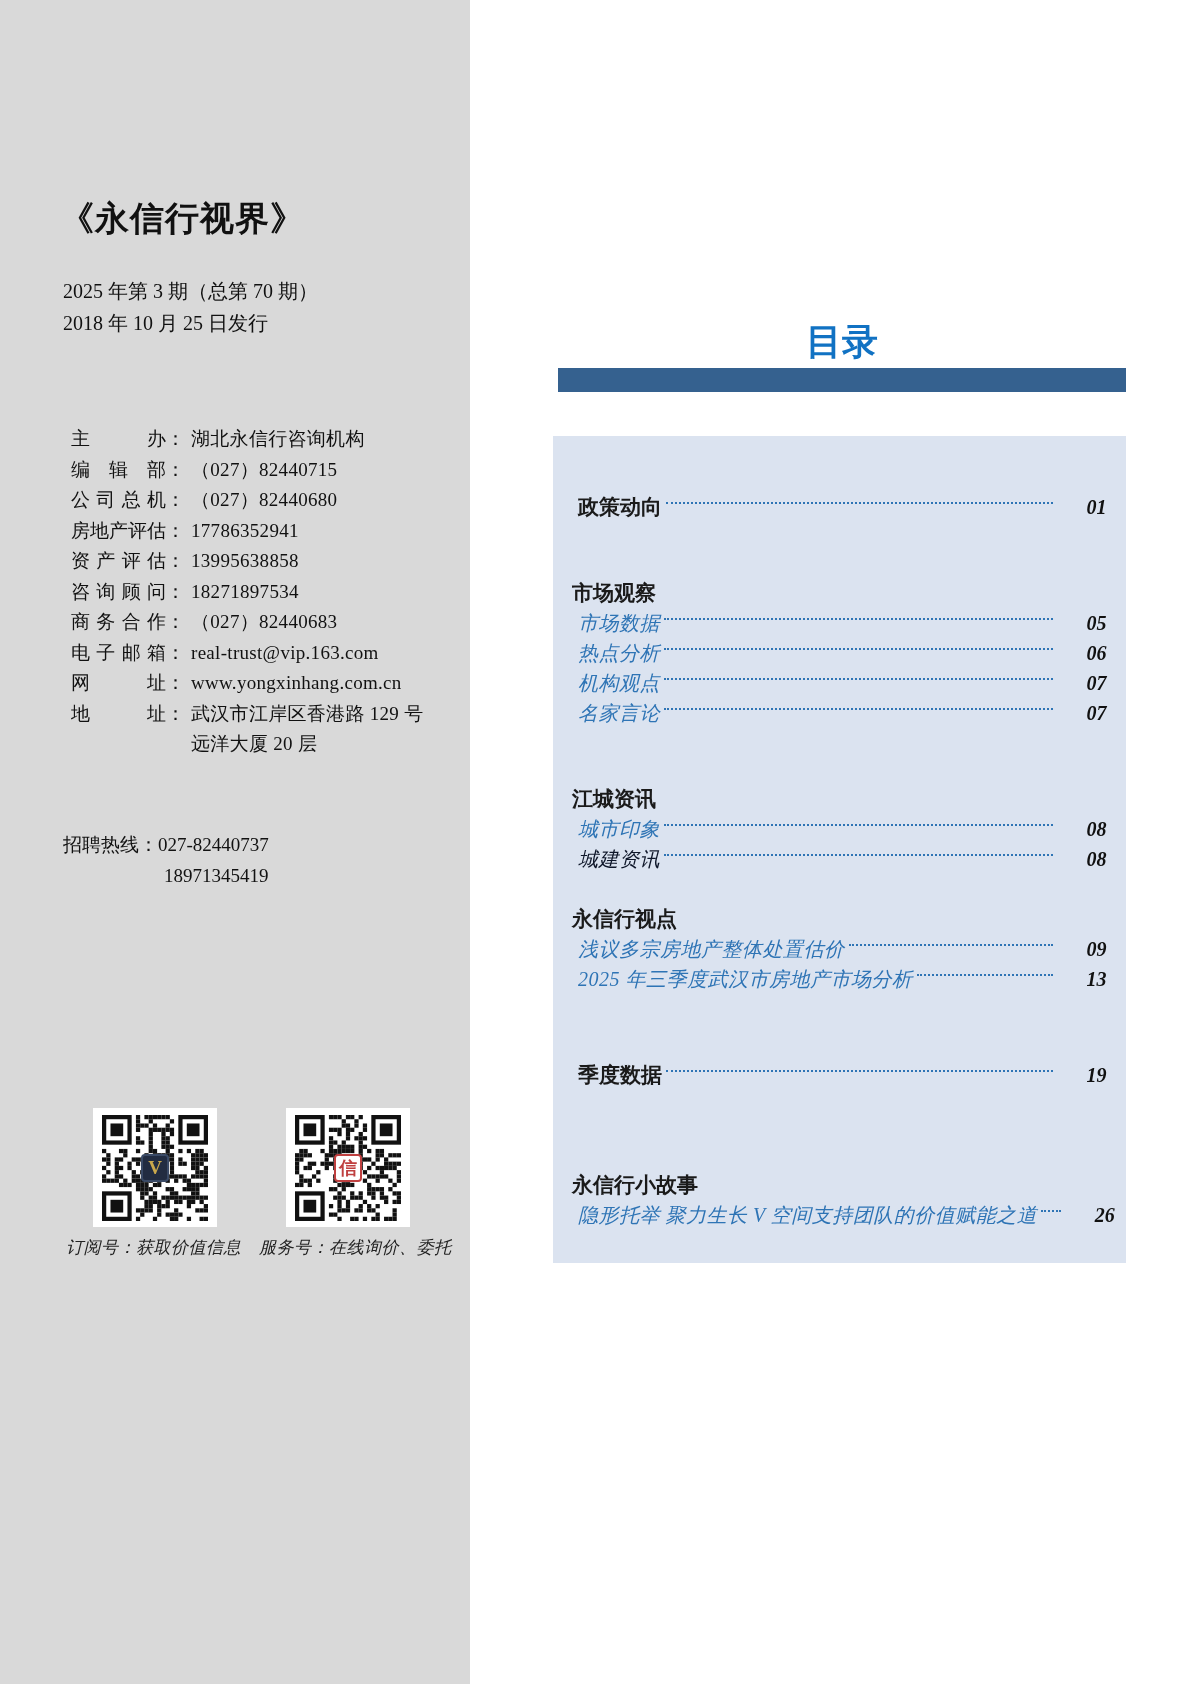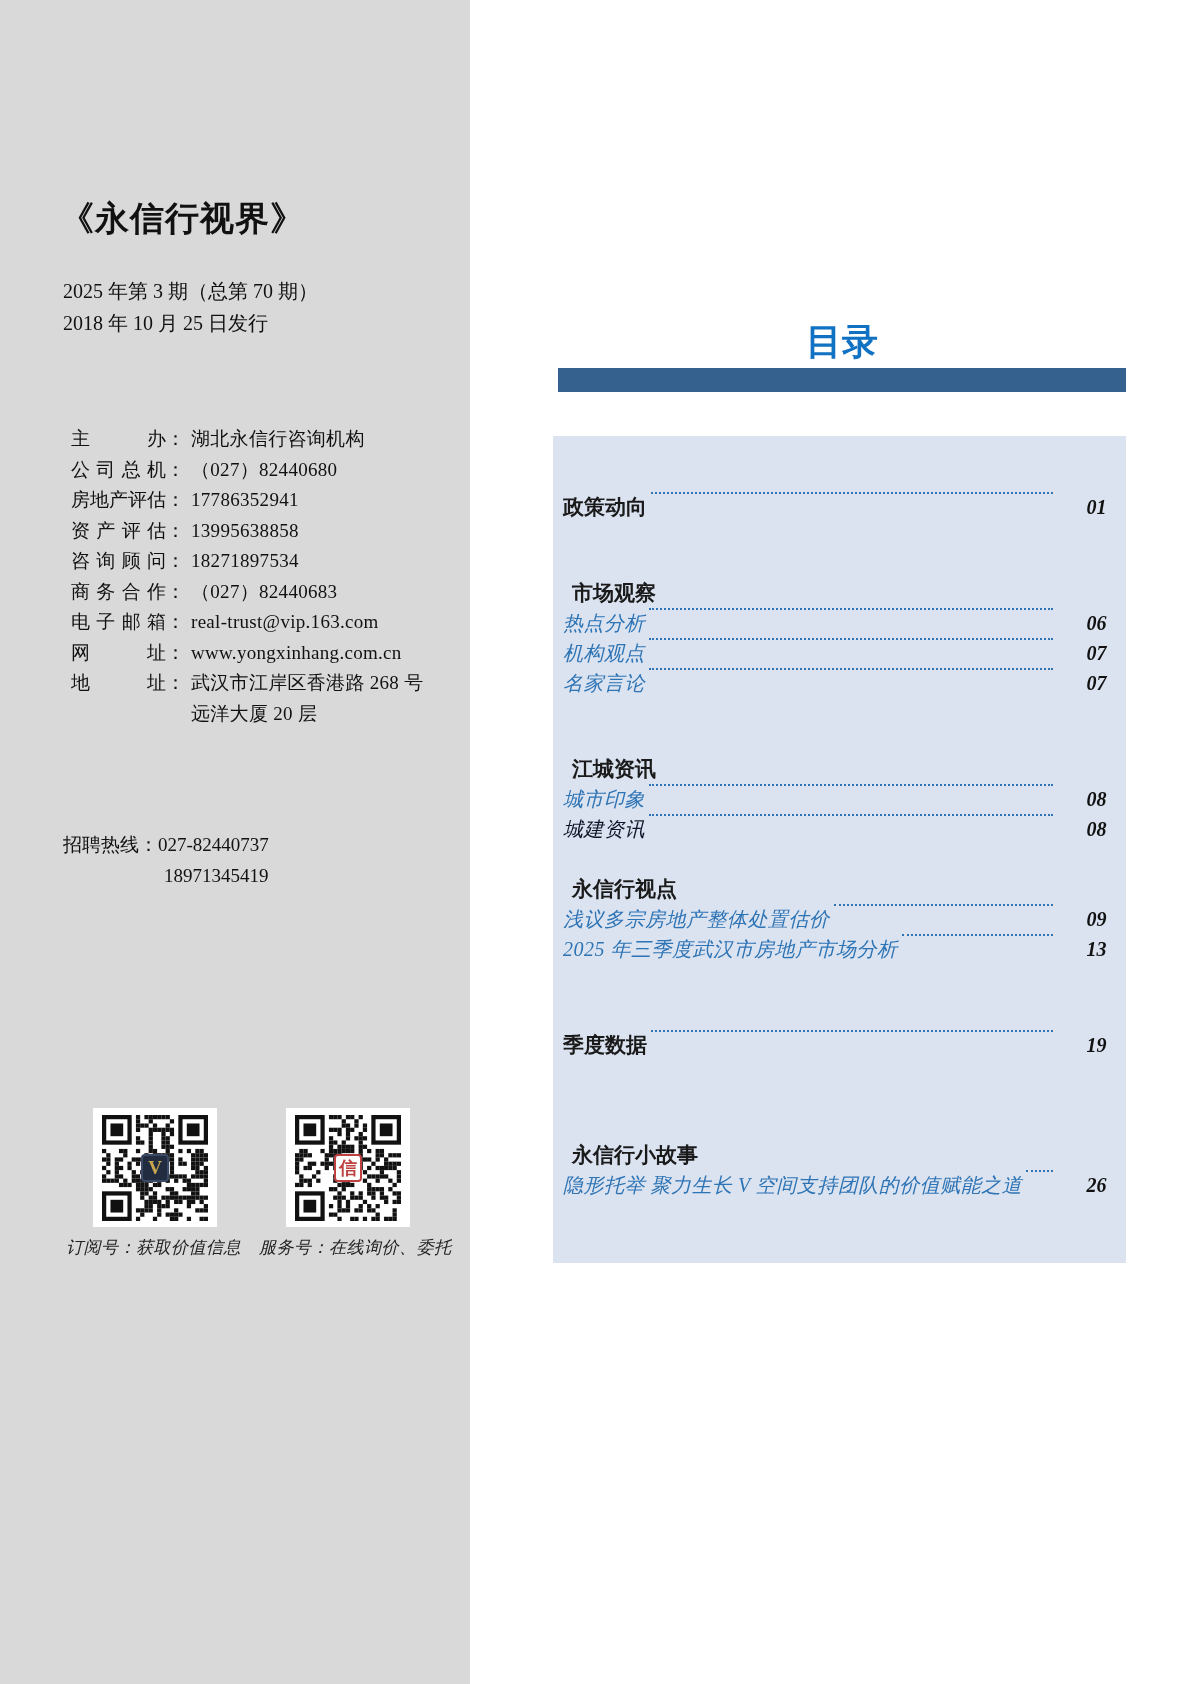--- a/index.html
+++ b/index.html
@@ -40,50 +40,51 @@
   #toc-panel{position:absolute;left:553px;top:436px;width:573px;height:827px;
              box-sizing:border-box;padding:56px 0 0 0;overflow:hidden;}
   #toc-strip{position:absolute;left:1067px;top:436px;width:59px;height:827px;}
   .toc-section{margin-top:56px;}
   .toc-section:nth-child(1){margin-top:0;}
   .toc-section:nth-child(4){margin-top:30px;}
   .toc-section:nth-child(5){margin-top:66px;}
   .toc-section:nth-child(6){margin-top:80px;}
   .toc-header{height:30px;line-height:30px;padding-left:19px;font-size:21px;font-weight:700;
               color:#1a1a1a;font-family:"Liberation Sans",sans-serif;}
-  .toc-row{position:relative;height:30px;line-height:30px;display:flex;align-items:flex-start;
-           padding-left:10px;}
+  .toc-row{position:relative;height:30px;line-height:30px;display:flex;align-items:center;
+           padding-left:25px;}
   .toc-row .t{white-space:nowrap;font-size:20px;}
   .toc-row.bold .t{font-weight:700;color:#1a1a1a;font-size:21px;
                    font-family:"Liberation Sans",sans-serif;}
   .toc-row.link .t{font-style:italic;letter-spacing:.5px;}
   .leader{flex:1;border-bottom:2px dotted;margin:0 14px 8px 4px;min-width:20px;}
   .pg{width:59px;text-align:center;font-size:20px;font-weight:700;font-style:italic;
       color:#111;font-family:"Liberation Serif",serif;flex:none;}
 </style>
 </head>
 <body>
 
 <div id="page">
 
   <div id="sidebar">
     <div class="m-title">《永信行视界》</div>
     <div class="issue" id="issue1">2025 年第 3 期（总第 70 期）</div>
     <div class="issue" id="issue2">2018 年 10 月 25 日发行</div>
 
     <div id="contact-list">
         <div class="c-row"><span class="c-label">主办</span><span class="c-colon">：</span><span class="c-value">湖北永信行咨询机构</span></div>
+        <div class="c-row"><span class="c-label">编辑部</span><span class="c-colon">：</span><span class="c-value">（027）82440715</span></div>
         <div class="c-row"><span class="c-label">公司总机</span><span class="c-colon">：</span><span class="c-value">（027）82440680</span></div>
         <div class="c-row"><span class="c-label">房地产评估</span><span class="c-colon">：</span><span class="c-value">17786352941</span></div>
         <div class="c-row"><span class="c-label">资产评估</span><span class="c-colon">：</span><span class="c-value">13995638858</span></div>
         <div class="c-row"><span class="c-label">咨询顾问</span><span class="c-colon">：</span><span class="c-value">18271897534</span></div>
         <div class="c-row"><span class="c-label">商务合作</span><span class="c-colon">：</span><span class="c-value">（027）82440683</span></div>
         <div class="c-row"><span class="c-label">电子邮箱</span><span class="c-colon">：</span><span class="c-value">real-trust@vip.163.com</span></div>
         <div class="c-row"><span class="c-label">网址</span><span class="c-colon">：</span><span class="c-value">www.yongxinhang.com.cn</span></div>
-        <div class="c-row"><span class="c-label">地址</span><span class="c-colon">：</span><span class="c-value">武汉市江岸区香港路 268 号</span></div>
+        <div class="c-row"><span class="c-label">地址</span><span class="c-colon">：</span><span class="c-value">武汉市江岸区香港路 129 号</span></div>
         <div class="c-row"><span class="c-label c-hidden">占位符</span><span class="c-colon c-hidden">：</span><span class="c-value">远洋大厦 20 层</span></div>
       </div>
 
     <div id="recruit">
       <div><span>招聘热线：</span><span>027-82440737</span></div>
       <div class="c2">18971345419</div>
     </div>
 
     <div class="qr-box" id="qr-left">
       <div class="qr-wrap">
@@ -559,20 +560,25 @@
       <div class="toc-section">
         <div class="toc-row bold">
           <span class="t">政策动向</span>
           <span class="leader" style="border-color: rgb(46, 116, 181);"></span>
           <span class="pg">01</span>
         </div>
       </div>
       <div class="toc-section">
         <div class="toc-header">市场观察</div>
         <div class="toc-row link">
+          <span class="t" style="color: rgb(46, 116, 181);">市场数据</span>
+          <span class="leader" style="border-color: rgb(46, 116, 181);"></span>
+          <span class="pg">05</span>
+        </div>
+        <div class="toc-row link">
           <span class="t" style="color: rgb(46, 116, 181);">热点分析</span>
           <span class="leader" style="border-color: rgb(46, 116, 181);"></span>
           <span class="pg">06</span>
         </div>
         <div class="toc-row link">
           <span class="t" style="color: rgb(46, 116, 181);">机构观点</span>
           <span class="leader" style="border-color: rgb(46, 116, 181);"></span>
           <span class="pg">07</span>
         </div>
         <div class="toc-row link">

